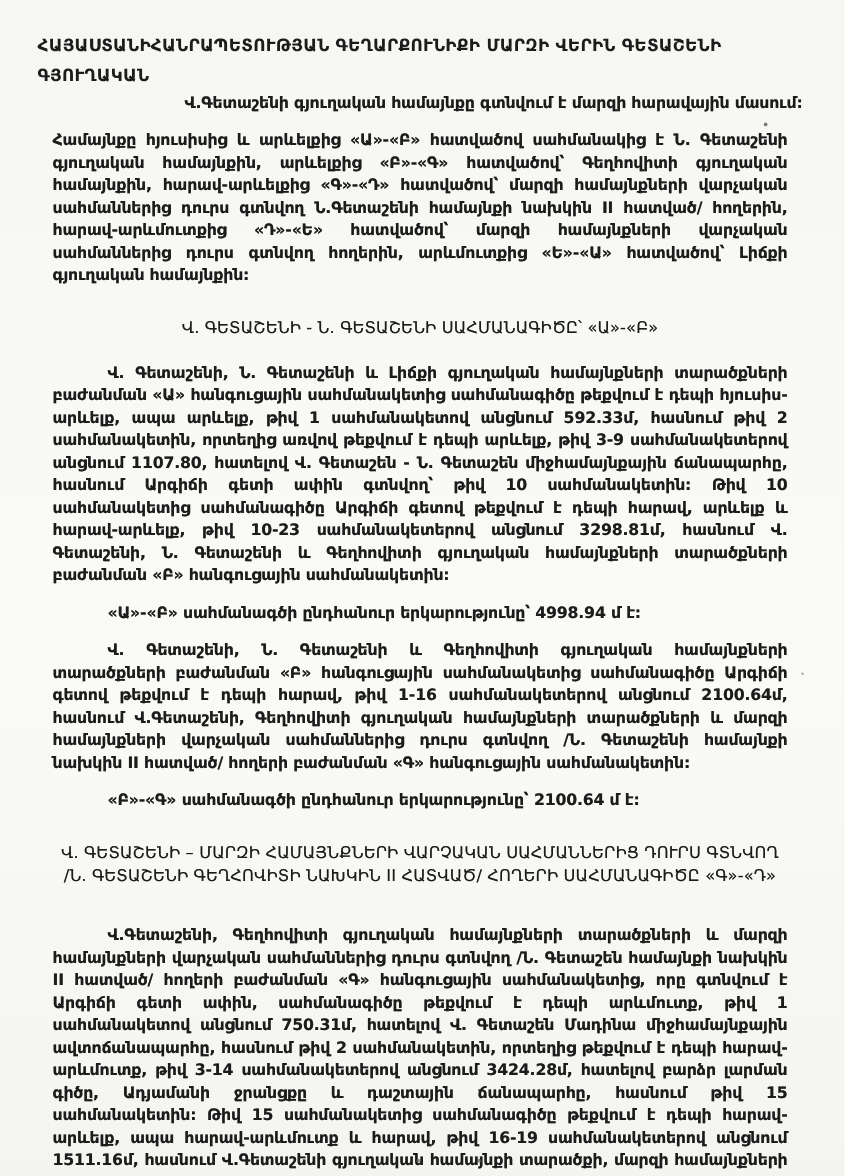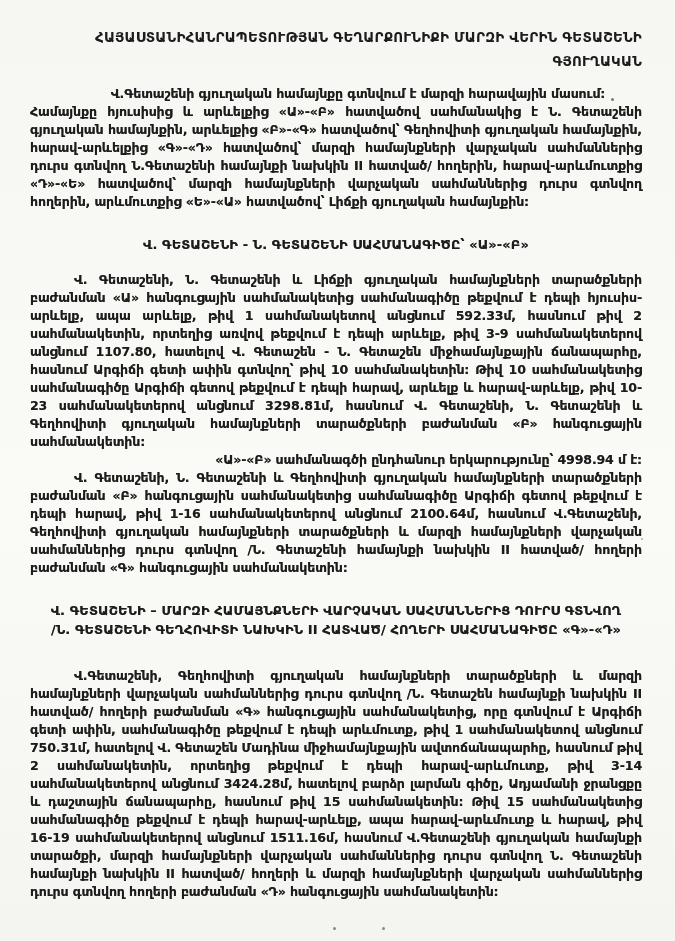--- a/index.html
+++ b/index.html
@@ -14,40 +14,39 @@
     margin: 0 auto;
     background: linear-gradient(180deg, #f6f6f3 0%, #fafaf7 55%, #f4f4f1 100%);
     font-family: "DejaVu Sans", sans-serif;
     color: #1c1c1c;
     box-sizing: border-box;
     padding: 26px 33px 10px 30px;
     overflow: hidden;
     -webkit-font-smoothing: none;
   }
   .doc-title {
-    text-align: right;
+    text-align: left;
     font-weight: bold;
     font-size: 13.5px;
     line-height: 1.75;
     letter-spacing: 0.2px;
   }
   .line, .para, .total-line {
     font-size: 12.6px;
     font-weight: bold;
     line-height: 1.43;
     letter-spacing: -0.15px;
     text-shadow: 0 0 0.5px rgba(20,20,20,0.55);
-    text-align: right;
   }
-  .line { text-indent: 44px; text-align: center; margin-top: 12px; }
-  .para { text-align: justify; text-indent: 44px; margin: 0; }
+  .line { text-indent: 44px; text-align: right; }
+  .para { text-align: justify; text-indent: 44px; margin: 12px; }
   .total-line { text-indent: 56px; }
   .section-heading {
     text-align: center;
-    font-weight: bold;
+    font-weight: normal;
     font-size: 13px;
     line-height: 1.5;
     letter-spacing: 0.1px;
     margin: 24px 0 16px 0;
     text-shadow: 0 0 0.5px rgba(20,20,20,0.55);
   }
   .intro-block { margin-bottom: 2px; }
   .speck {
     position: absolute;
     background: #5a5a57;
@@ -73,20 +72,21 @@
   </div>
 
   <div>
     <div class="section-heading">Վ. ԳԵՏԱՇԵՆԻ - Ն. ԳԵՏԱՇԵՆԻ ՍԱՀՄԱՆԱԳԻԾԸ՝ «Ա»-«Բ»</div>
     <p class="para">Վ. Գետաշենի, Ն. Գետաշենի և Լիճքի գյուղական համայնքների տարածքների բաժանման «Ա» հանգուցային սահմանակետից սահմանագիծը թեքվում է դեպի հյուսիս-արևելք, ապա արևելք, թիվ 1 սահմանակետով անցնում 592.33մ, հասնում թիվ 2 սահմանակետին, որտեղից առվով թեքվում է դեպի արևելք, թիվ 3-9 սահմանակետերով անցնում 1107.80, հատելով Վ. Գետաշեն - Ն. Գետաշեն միջհամայնքային ճանապարհը, հասնում Արգիճի գետի ափին գտնվող՝ թիվ 10 սահմանակետին: Թիվ 10 սահմանակետից սահմանագիծը Արգիճի գետով թեքվում է դեպի հարավ, արևելք և հարավ-արևելք, թիվ 10-23 սահմանակետերով անցնում 3298.81մ, հասնում Վ. Գետաշենի, Ն. Գետաշենի և Գեղհովիտի գյուղական համայնքների տարածքների բաժանման «Բ» հանգուցային սահմանակետին:</p>
     <div class="total-line">«Ա»-«Բ» սահմանագծի ընդհանուր երկարությունը՝ 4998.94 մ է:</div>
   </div>
 
   <div>
     <p class="para">Վ. Գետաշենի, Ն. Գետաշենի և Գեղհովիտի գյուղական համայնքների տարածքների բաժանման «Բ» հանգուցային սահմանակետից սահմանագիծը Արգիճի գետով թեքվում է դեպի հարավ, թիվ 1-16 սահմանակետերով անցնում 2100.64մ, հասնում Վ.Գետաշենի, Գեղհովիտի գյուղական համայնքների տարածքների և մարզի համայնքների վարչական սահմաններից դուրս գտնվող /Ն. Գետաշենի համայնքի նախկին II հատված/ հողերի բաժանման «Գ» հանգուցային սահմանակետին:</p>
+    <div class="total-line">«Բ»-«Գ» սահմանագծի ընդհանուր երկարությունը՝ 2100.64 մ է:</div>
   </div>
 
   <div>
     <div class="section-heading" style="margin-bottom:27px;">
       <div>Վ. ԳԵՏԱՇԵՆԻ – ՄԱՐԶԻ ՀԱՄԱՅՆՔՆԵՐԻ ՎԱՐՉԱԿԱՆ ՍԱՀՄԱՆՆԵՐԻՑ ԴՈՒՐՍ ԳՏՆՎՈՂ</div>
       <div>/Ն. ԳԵՏԱՇԵՆԻ  ԳԵՂՀՈՎԻՏԻ ՆԱԽԿԻՆ II ՀԱՏՎԱԾ/ ՀՈՂԵՐԻ  ՍԱՀՄԱՆԱԳԻԾԸ «Գ»-«Դ»</div>
     </div>
     <p class="para">Վ.Գետաշենի, Գեղհովիտի գյուղական համայնքների տարածքների և մարզի համայնքների վարչական սահմաններից դուրս գտնվող /Ն. Գետաշեն համայնքի նախկին II հատված/ հողերի բաժանման «Գ» հանգուցային սահմանակետից, որը գտնվում է Արգիճի գետի ափին, սահմանագիծը թեքվում է դեպի արևմուտք, թիվ 1 սահմանակետով անցնում 750.31մ, հատելով Վ. Գետաշեն Մադինա միջհամայնքային ավտոճանապարհը, հասնում թիվ 2 սահմանակետին, որտեղից թեքվում է դեպի հարավ-արևմուտք, թիվ 3-14 սահմանակետերով անցնում 3424.28մ, հատելով բարձր լարման գիծը, Ադյամանի ջրանցքը և դաշտային ճանապարհը, հասնում թիվ 15 սահմանակետին: Թիվ 15 սահմանակետից սահմանագիծը թեքվում է դեպի հարավ-արևելք, ապա հարավ-արևմուտք և հարավ, թիվ 16-19 սահմանակետերով անցնում 1511.16մ, հասնում Վ.Գետաշենի գյուղական համայնքի տարածքի, մարզի համայնքների վարչական սահմաններից դուրս գտնվող Ն. Գետաշենի համայնքի նախկին II հատված/ հողերի և մարզի համայնքների վարչական սահմաններից դուրս գտնվող հողերի բաժանման «Դ» հանգուցային սահմանակետին:</p>
   </div>
 

